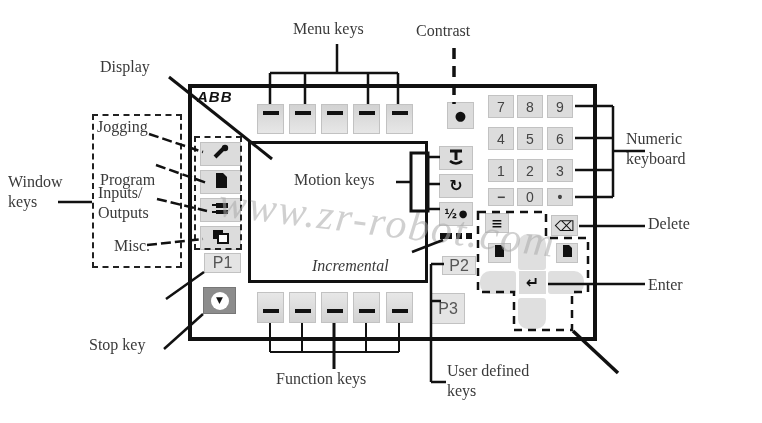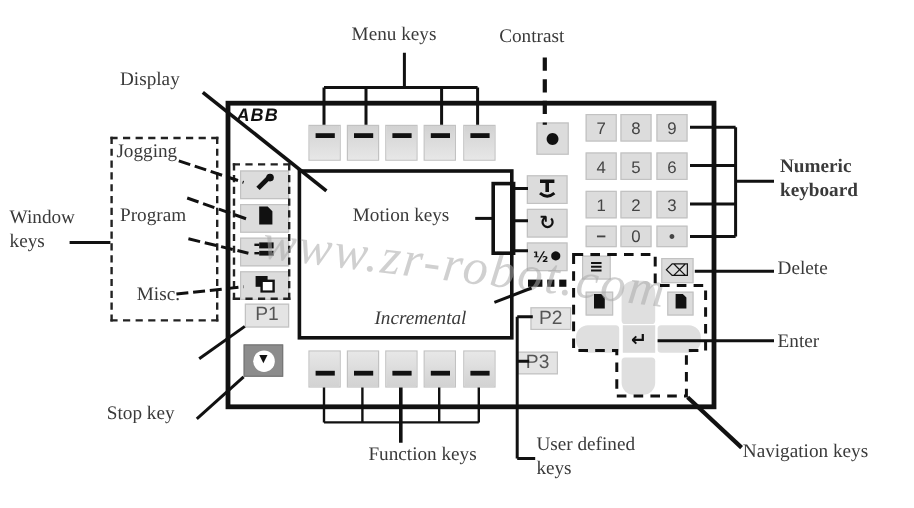--- a/index.html
+++ b/index.html
@@ -107,21 +107,21 @@
     <span class="glyph" style="font-size:10px;margin-left:2px;">●</span>
   </div>
 
   <div class="incr">
     <i style="width:12px;"></i>
     <i style="width:6px;"></i>
     <i style="width:6px;"></i>
   </div>
 
   <div class="key pkey" style="left:442px;top:256px;width:34px;height:19px;">P2</div>
-  <div class="key pkey" style="left:431px;top:293px;width:34px;height:19px;">P3</div>
+  <div class="key pkey" style="left:431px;top:293px;width:34px;height:31px;">P3</div>
 
   <div class="key fkey" style="left:257px;top:292px;">
       <div class="dash"></div>
     </div>
   <div class="key fkey" style="left:289px;top:292px;">
       <div class="dash"></div>
     </div>
   <div class="key fkey" style="left:321px;top:292px;">
       <div class="dash"></div>
     </div>
@@ -177,36 +177,39 @@
 
   <div class="lbl" style="left:100px;top:57px;">Display</div>
   <div class="lbl" style="left:293px;top:19px;">Menu keys</div>
   <div class="lbl" style="left:416px;top:21px;">Contrast</div>
   <div class="lbl" style="left:8px;top:172px;">
     <span>Window</span>
     <span>keys</span>
   </div>
   <div class="lbl" style="left:97px;top:117px;">Jogging</div>
   <div class="lbl" style="left:100px;top:150px;margin-top:20px;">Program</div>
+  <div class="lbl" style="left:98px;top:183px;">
+    <span>Inputs/</span>
+    <span>Outputs</span>
+  </div>
   <div class="lbl" style="left:92px;top:236px;padding-left:22px;">Misc.</div>
   <div class="lbl" style="left:89px;top:335px;">Stop key</div>
-  <div class="lbl" style="left:276px;top:369px;margin-left:31px;">Function keys</div>
+  <div class="lbl" style="left:276px;top:369px;">Function keys</div>
   <div class="lbl" style="left:294px;top:170px;">Motion keys</div>
   <div class="lbl" style="left:312px;top:256px;font-style:italic;">Incremental</div>
   <div class="lbl" style="left:447px;top:361px;">
     <span>User defined</span>
     <span>keys</span>
   </div>
-  <div class="lbl" style="left:650px;top:129px;font-weight:bold;">
+  <div class="lbl" style="left:626px;top:129px;">
     <span>Numeric</span>
     <span>keyboard</span>
   </div>
   <div class="lbl" style="left:648px;top:214px;">Delete</div>
   <div class="lbl" style="left:648px;top:275px;">Enter</div>
-  <div class="lbl" style="left:619px;top:367px;">Navigation keys</div>
 
   <svg class="overlay" width="762" height="423" viewBox="0 0 762 423">
     <g stroke="#111" fill="none">
 
       <path d="M169,77 L272,159" stroke-width="3"></path>
 
       <path d="M337,44 V73 M270,73 H398 M270,73 V104 M305,73 V104 M368,73 V104 M398,73 V104" stroke-width="2.5"></path>
 
       <path d="M454,48 V104" stroke-width="3.5" stroke-dasharray="11 7"></path>
 

